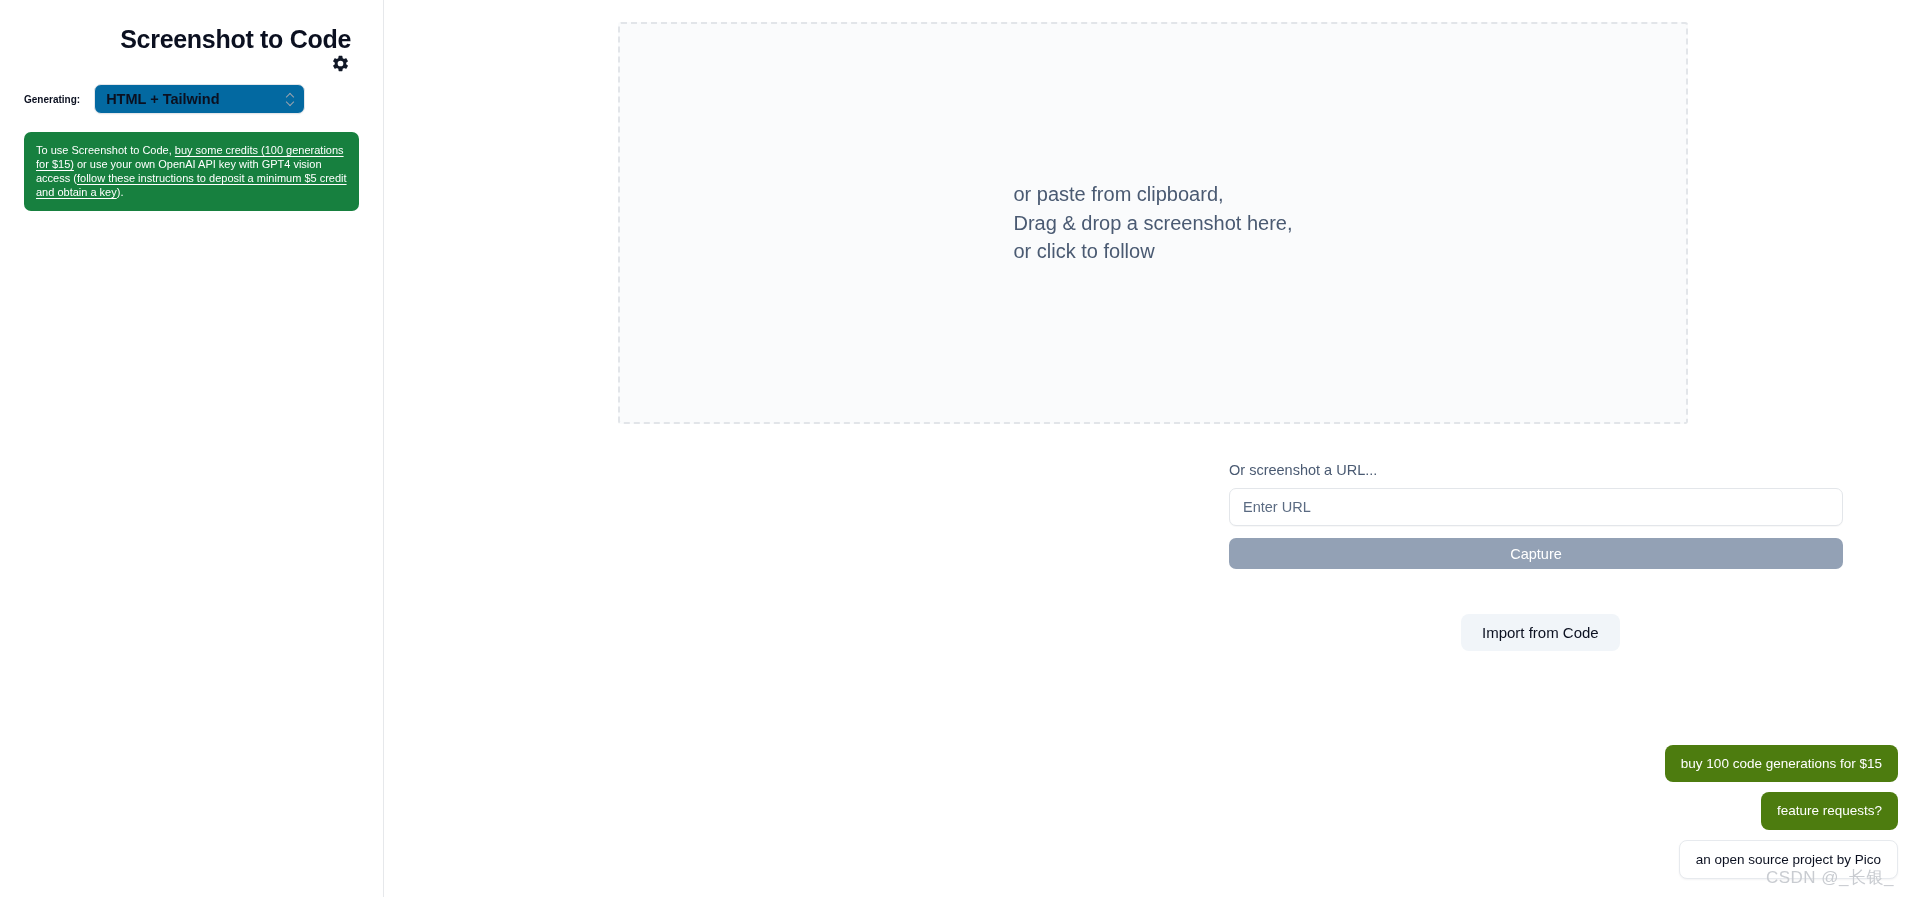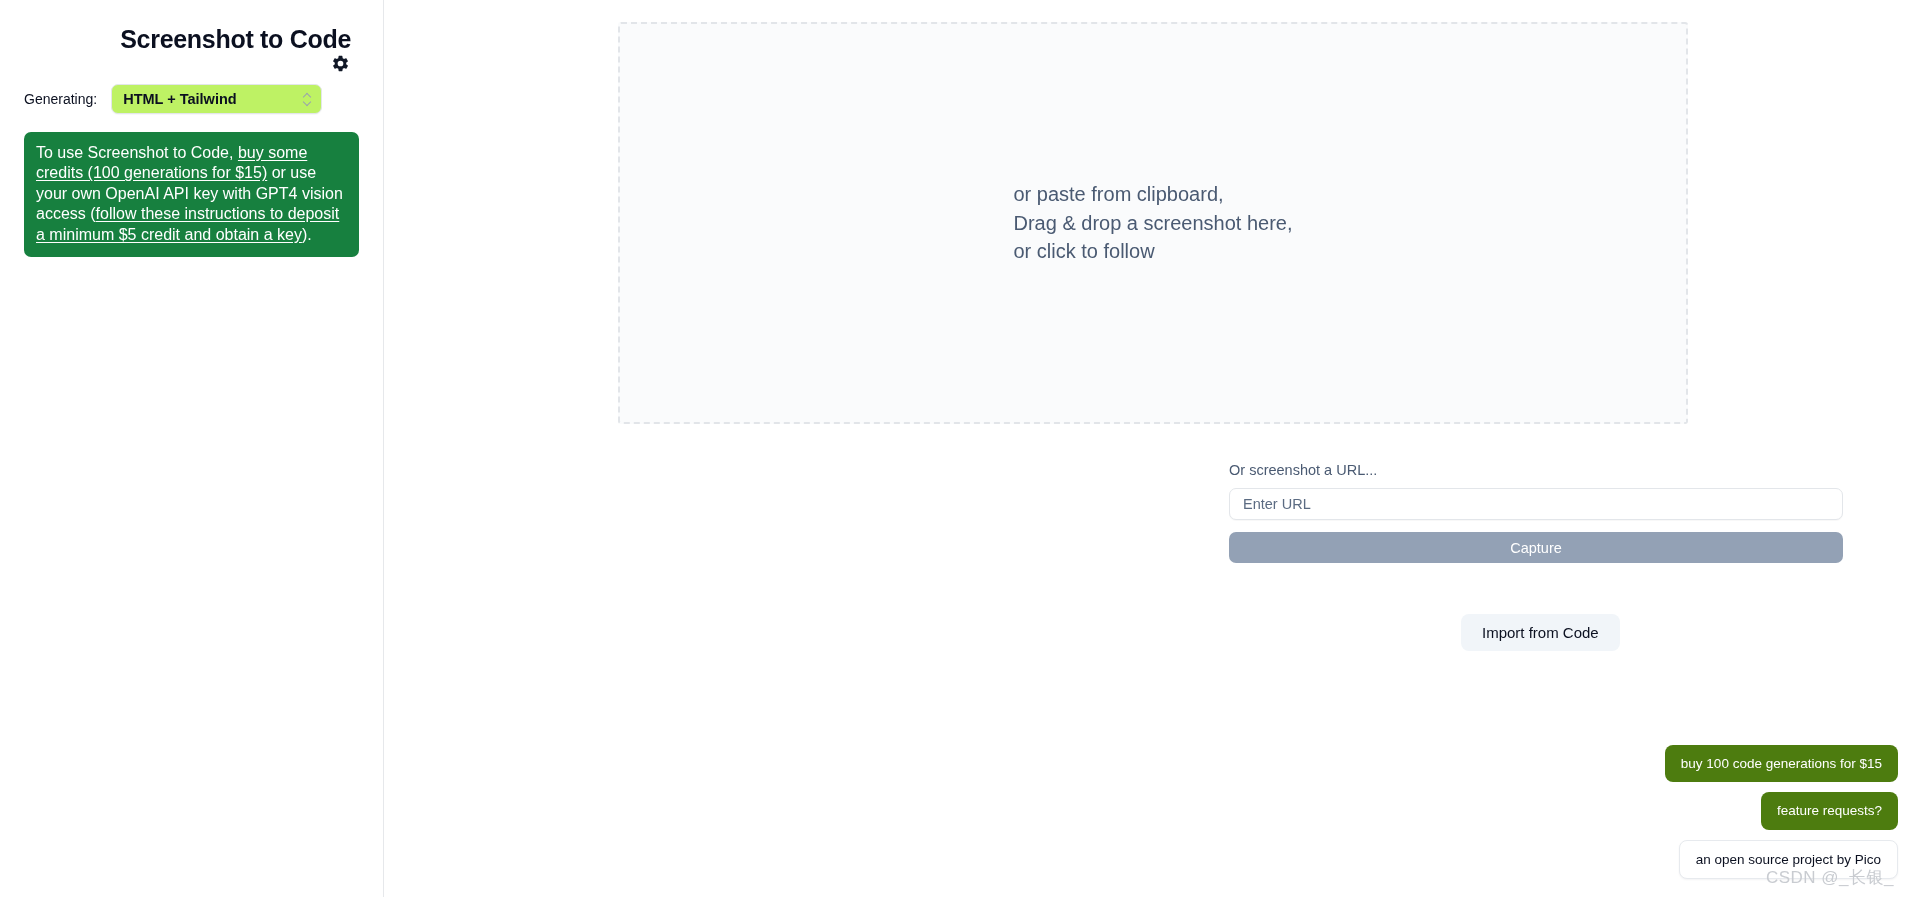--- a/index.html
+++ b/index.html
@@ -64,38 +64,38 @@
   .gear-btn svg { display: block; }
 
   .generating-row {
     margin-top: 24px;
     display: flex;
     align-items: center;
     gap: 14px;
   }
 
   .generating-label {
-    font-size: 14px;
-    font-weight: 400;
+    font-size: 10px;
+    font-weight: 700;
     color: #0b1020;
     white-space: nowrap;
   }
 
   .select-wrap {
     position: relative;
     width: 211px;
     height: 30px;
   }
 
   .select-box {
     width: 100%;
     height: 100%;
     border: 1px solid #e3e6ea;
     border-radius: 7px;
-    background: #bef264;
+    background: #0369a1;
     display: flex;
     align-items: center;
     padding: 0 11px;
     font-size: 14.5px;
     font-weight: 700;
     color: #0b1020;
     cursor: pointer;
     box-shadow: 0 1px 1px rgba(16,24,40,0.03);
   }
 
@@ -125,21 +125,21 @@
   }
   .select-chevrons .up::before { transform: rotate(45deg); }
   .select-chevrons .down::before { transform: rotate(-135deg); top: -1px; }
 
   .notice {
     margin-top: 18px;
     background: #17803f;
     color: #ffffff;
     border-radius: 7px;
     padding: 11px 12px 12px 12px;
-    font-size: 16px;
+    font-size: 11px;
     line-height: 1.28;
     width: 100%;
   }
   .notice a {
     color: #ffffff;
     text-decoration: underline;
     text-underline-offset: 2px;
   }
 
   
@@ -180,21 +180,21 @@
   }
 
   .url-label {
     font-size: 14.5px;
     color: #4a5a72;
     margin-bottom: 10px;
   }
 
   .url-input {
     width: 100%;
-    height: 32px;
+    height: 38px;
     border: 1px solid #e3e6ea;
     border-radius: 7px;
     background: #ffffff;
     padding: 0 13px;
     font-family: "Liberation Sans", sans-serif;
     font-size: 14.5px;
     color: #b91c1c;
     outline: none;
     box-shadow: 0 1px 1px rgba(16,24,40,0.03);
   }

